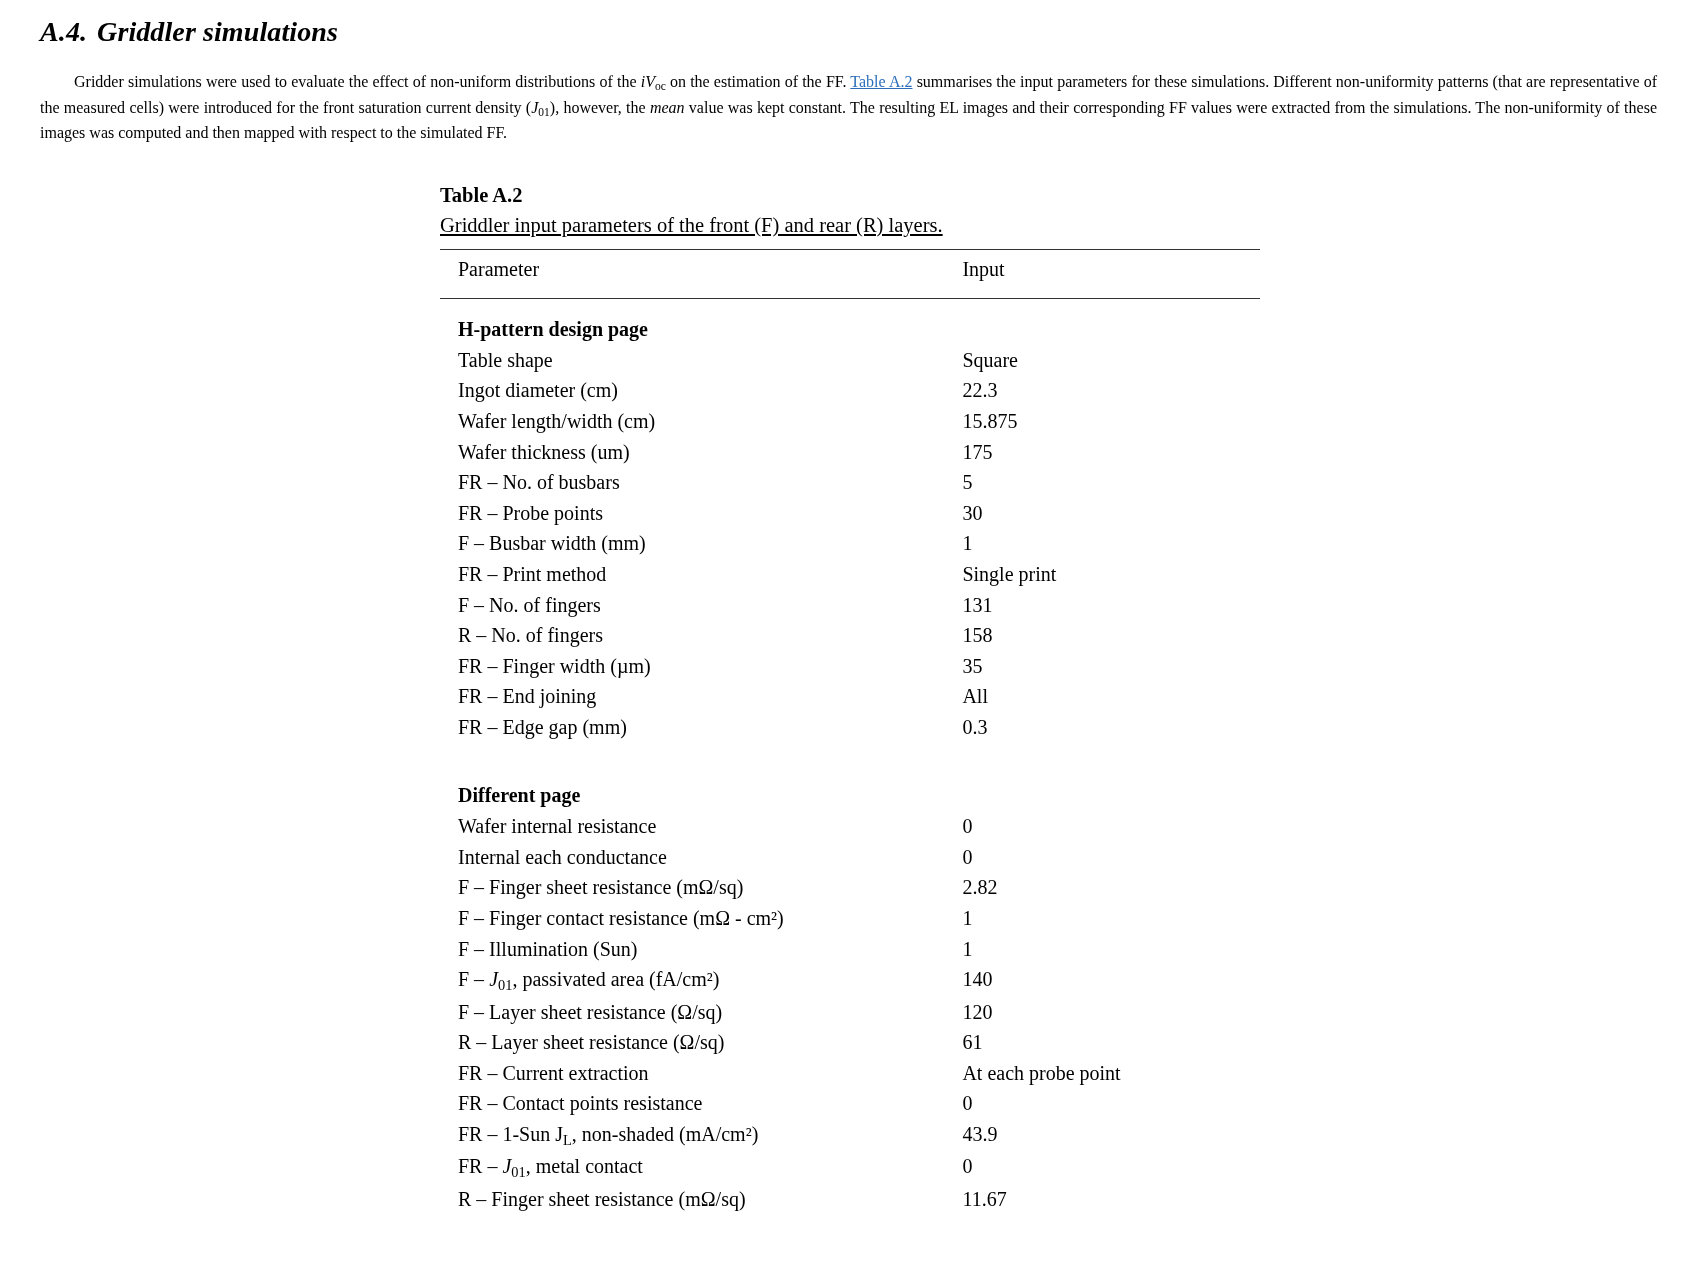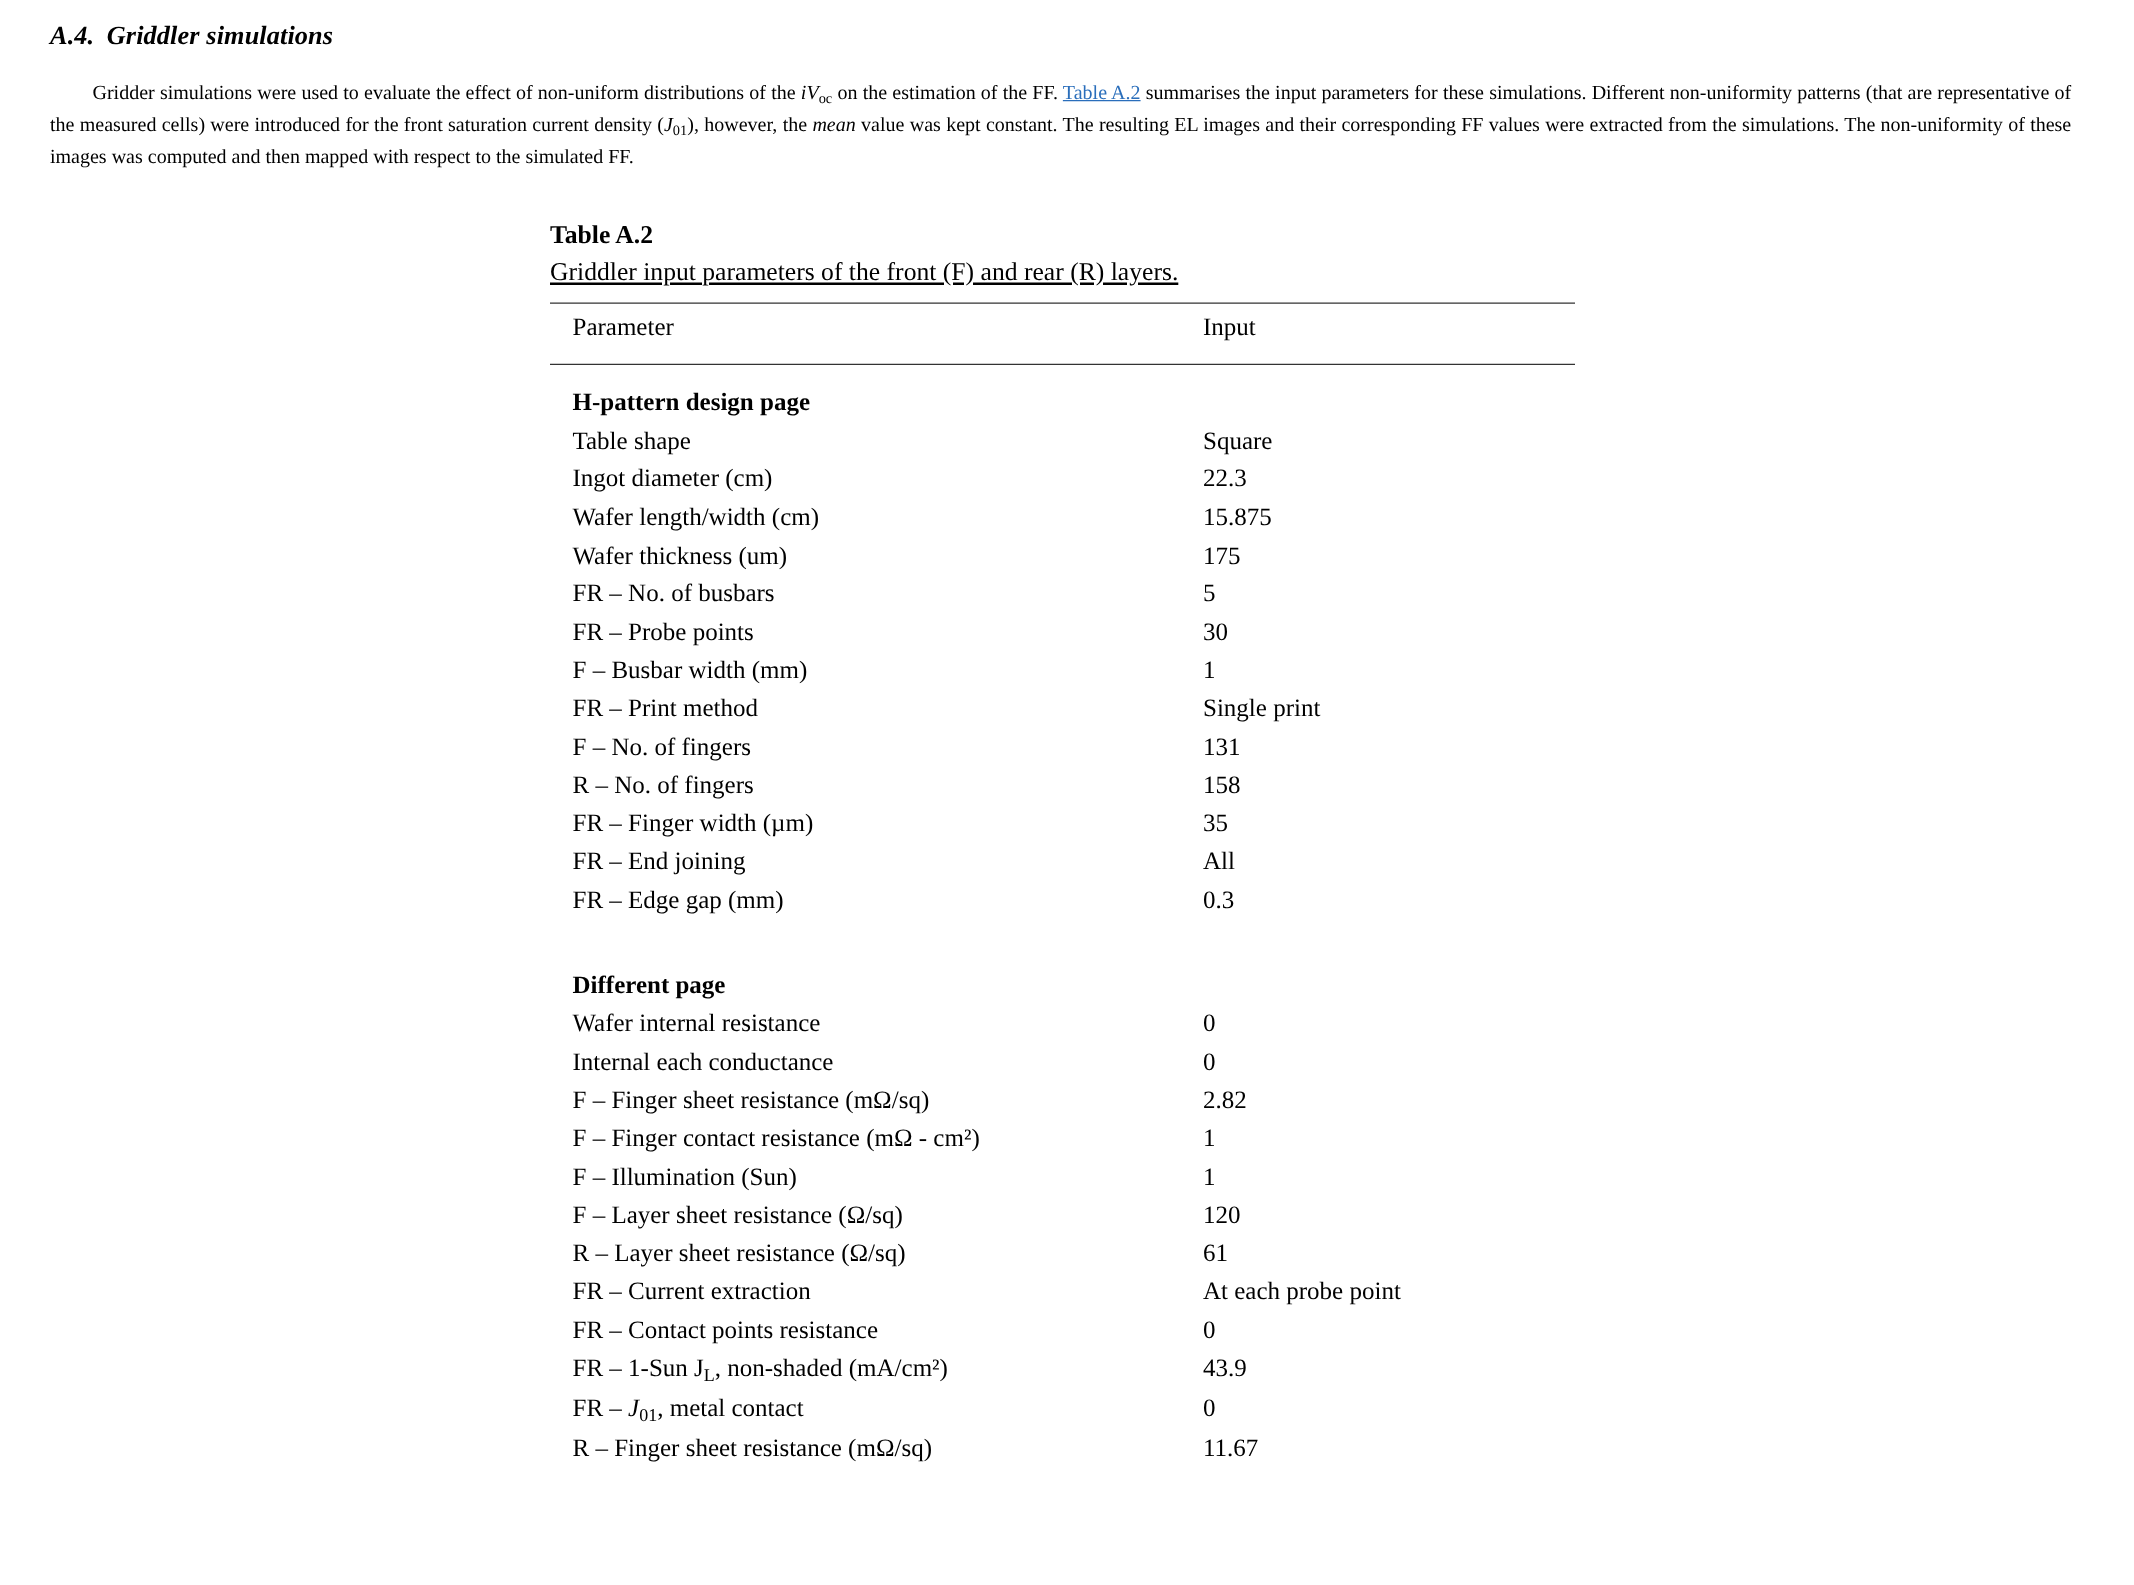--- a/index.html
+++ b/index.html
@@ -14,21 +14,21 @@
     color: #000000;
     position: relative;
     overflow: hidden;
   }
   .page {
     padding: 8px 40px 0 40px;
     box-sizing: border-box;
   }
   .section-heading {
     font-style: italic;
-    font-size: 21px;
+    font-size: 28px;
     margin: 8px 0 0 0;
     letter-spacing: 0.1px;
   }
   .section-heading .num {
     font-style: italic;
     margin-right: 10px;
   }
   .body-par {
     font-size: 16px;
     line-height: 1.52;
@@ -201,20 +201,24 @@
           </tr>
         <tr>
             <td>F – Finger contact resistance (mΩ - cm²)</td>
             <td class="col-input">1</td>
           </tr>
         <tr>
             <td>F – Illumination (Sun)</td>
             <td class="col-input">1</td>
           </tr>
         <tr>
+            <td>F – <span class="ital">J</span><sub>01</sub>, passivated area (fA/cm²)</td>
+            <td class="col-input">140</td>
+          </tr>
+        <tr>
             <td>F – Layer sheet resistance (Ω/sq)</td>
             <td class="col-input">120</td>
           </tr>
         <tr>
             <td>R – Layer sheet resistance (Ω/sq)</td>
             <td class="col-input">61</td>
           </tr>
         <tr>
             <td>FR – Current extraction</td>
             <td class="col-input">At each probe point</td>

